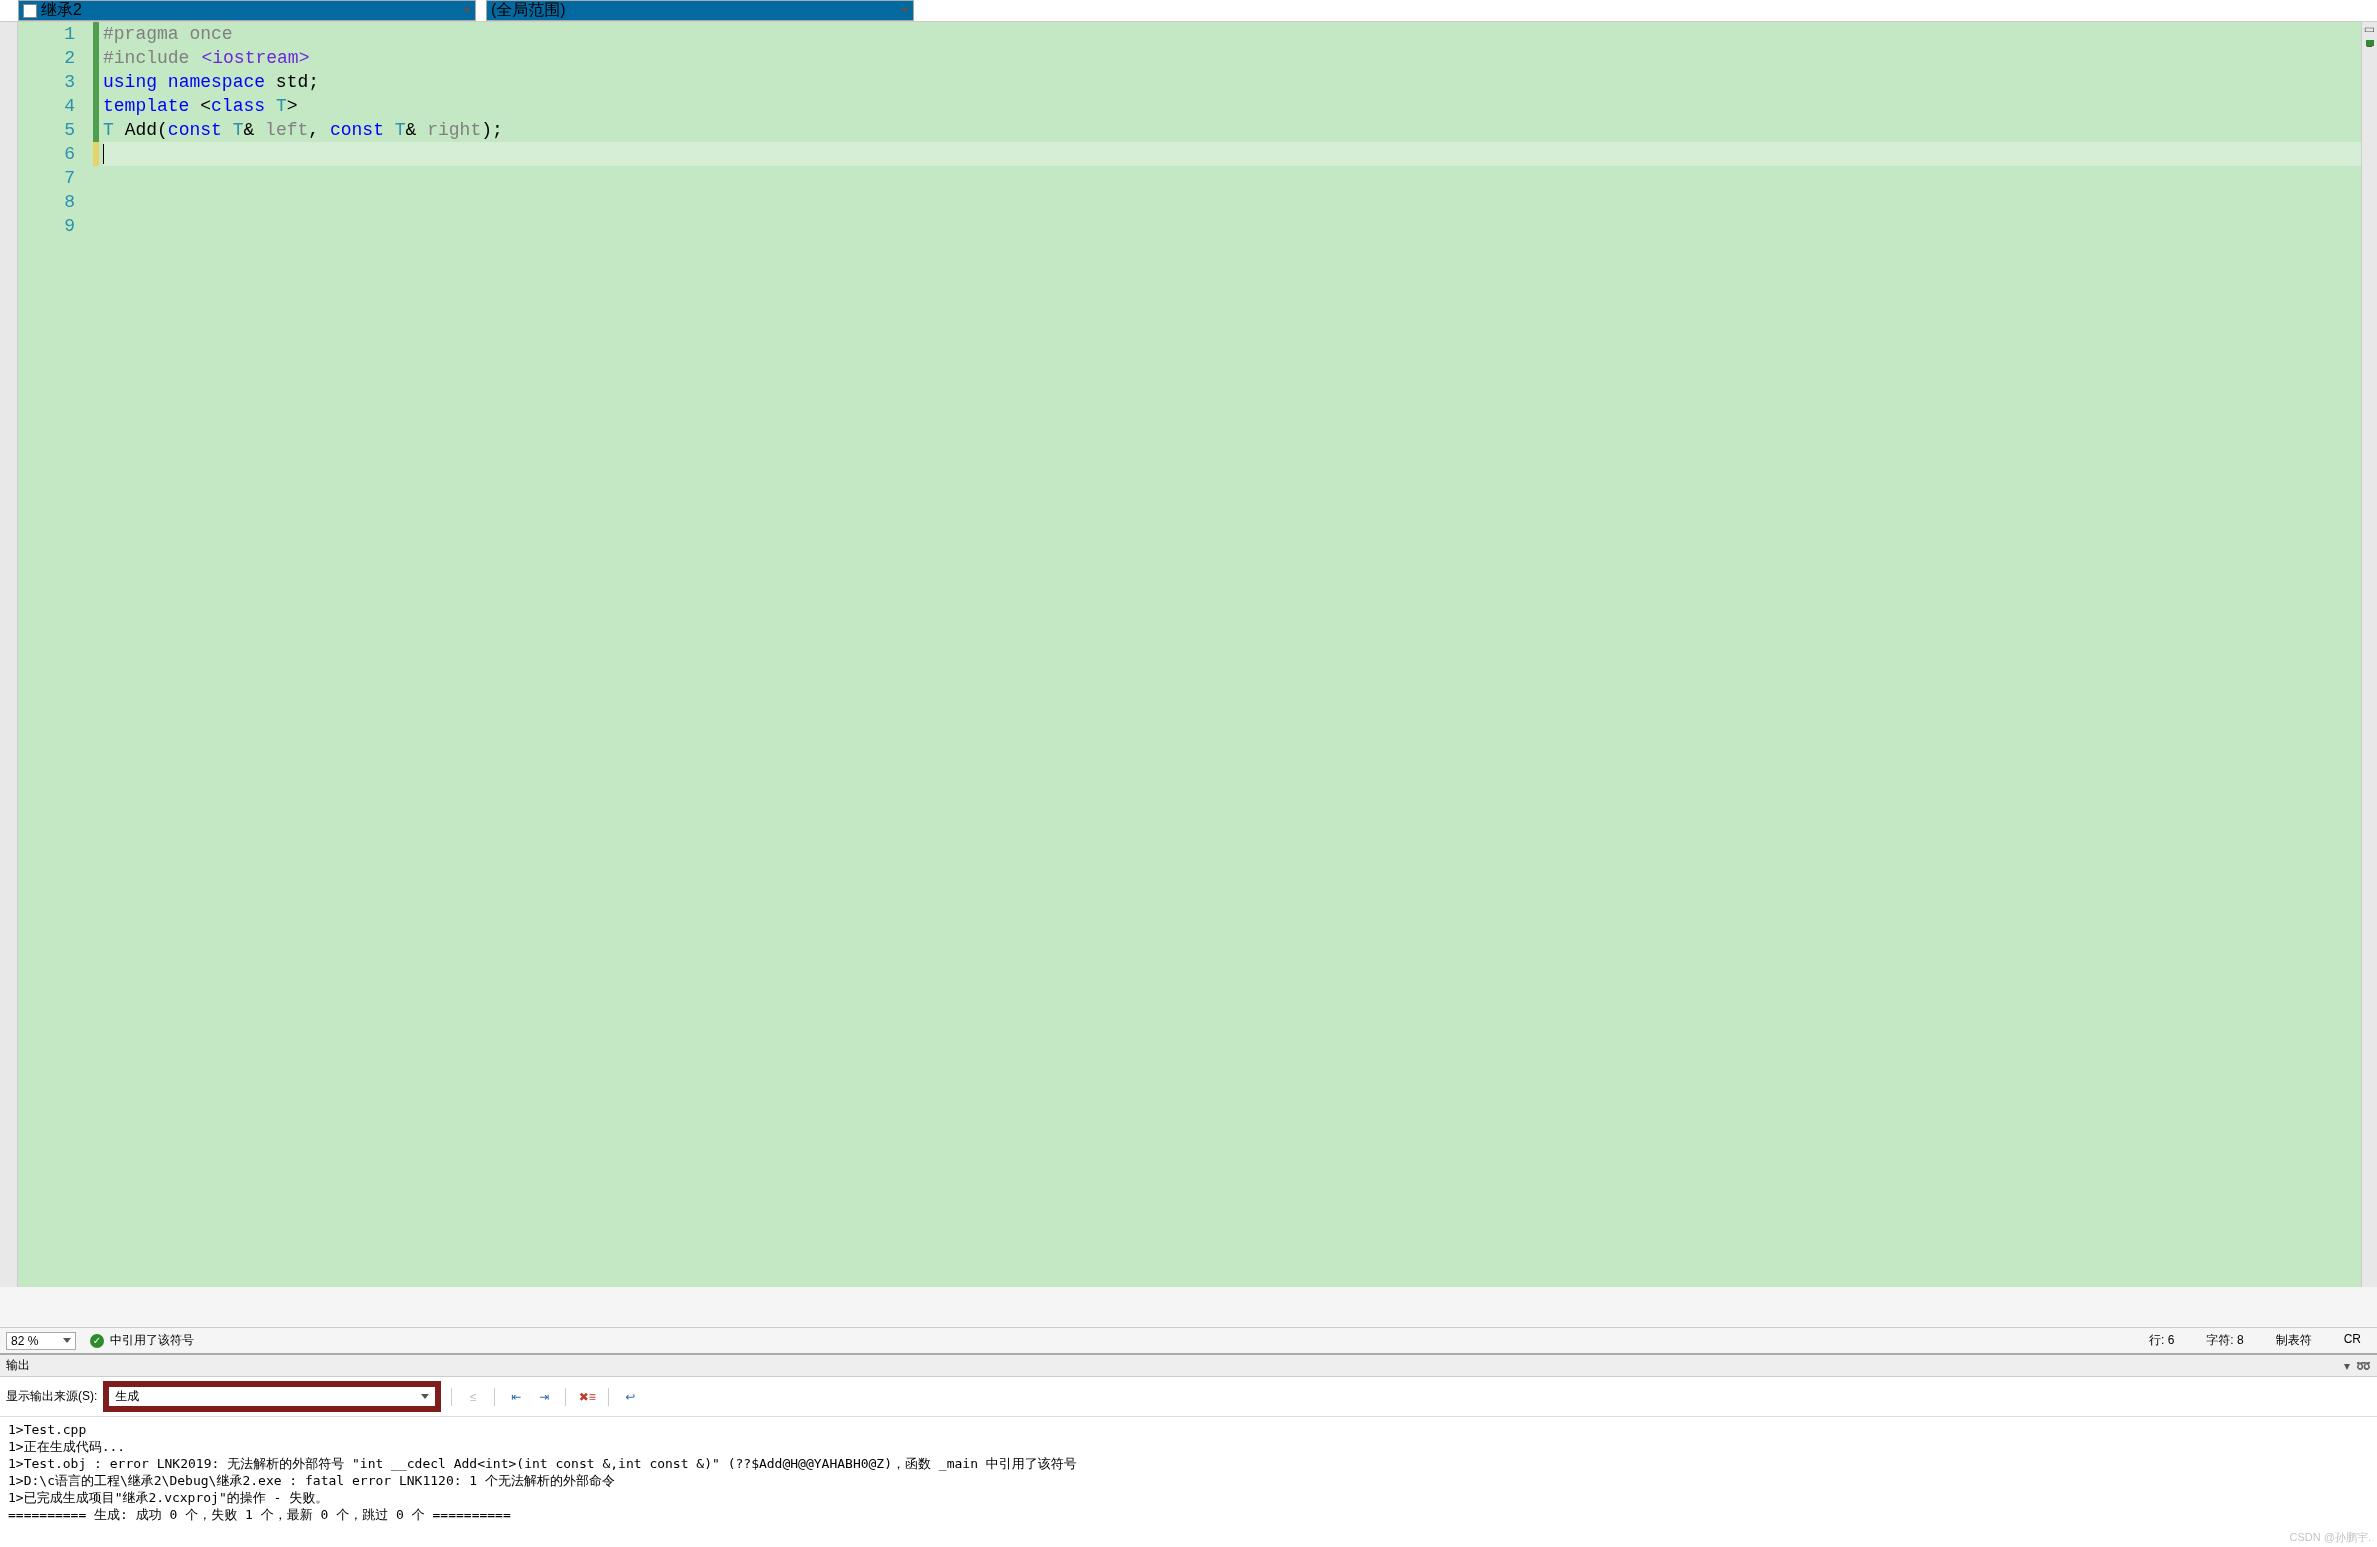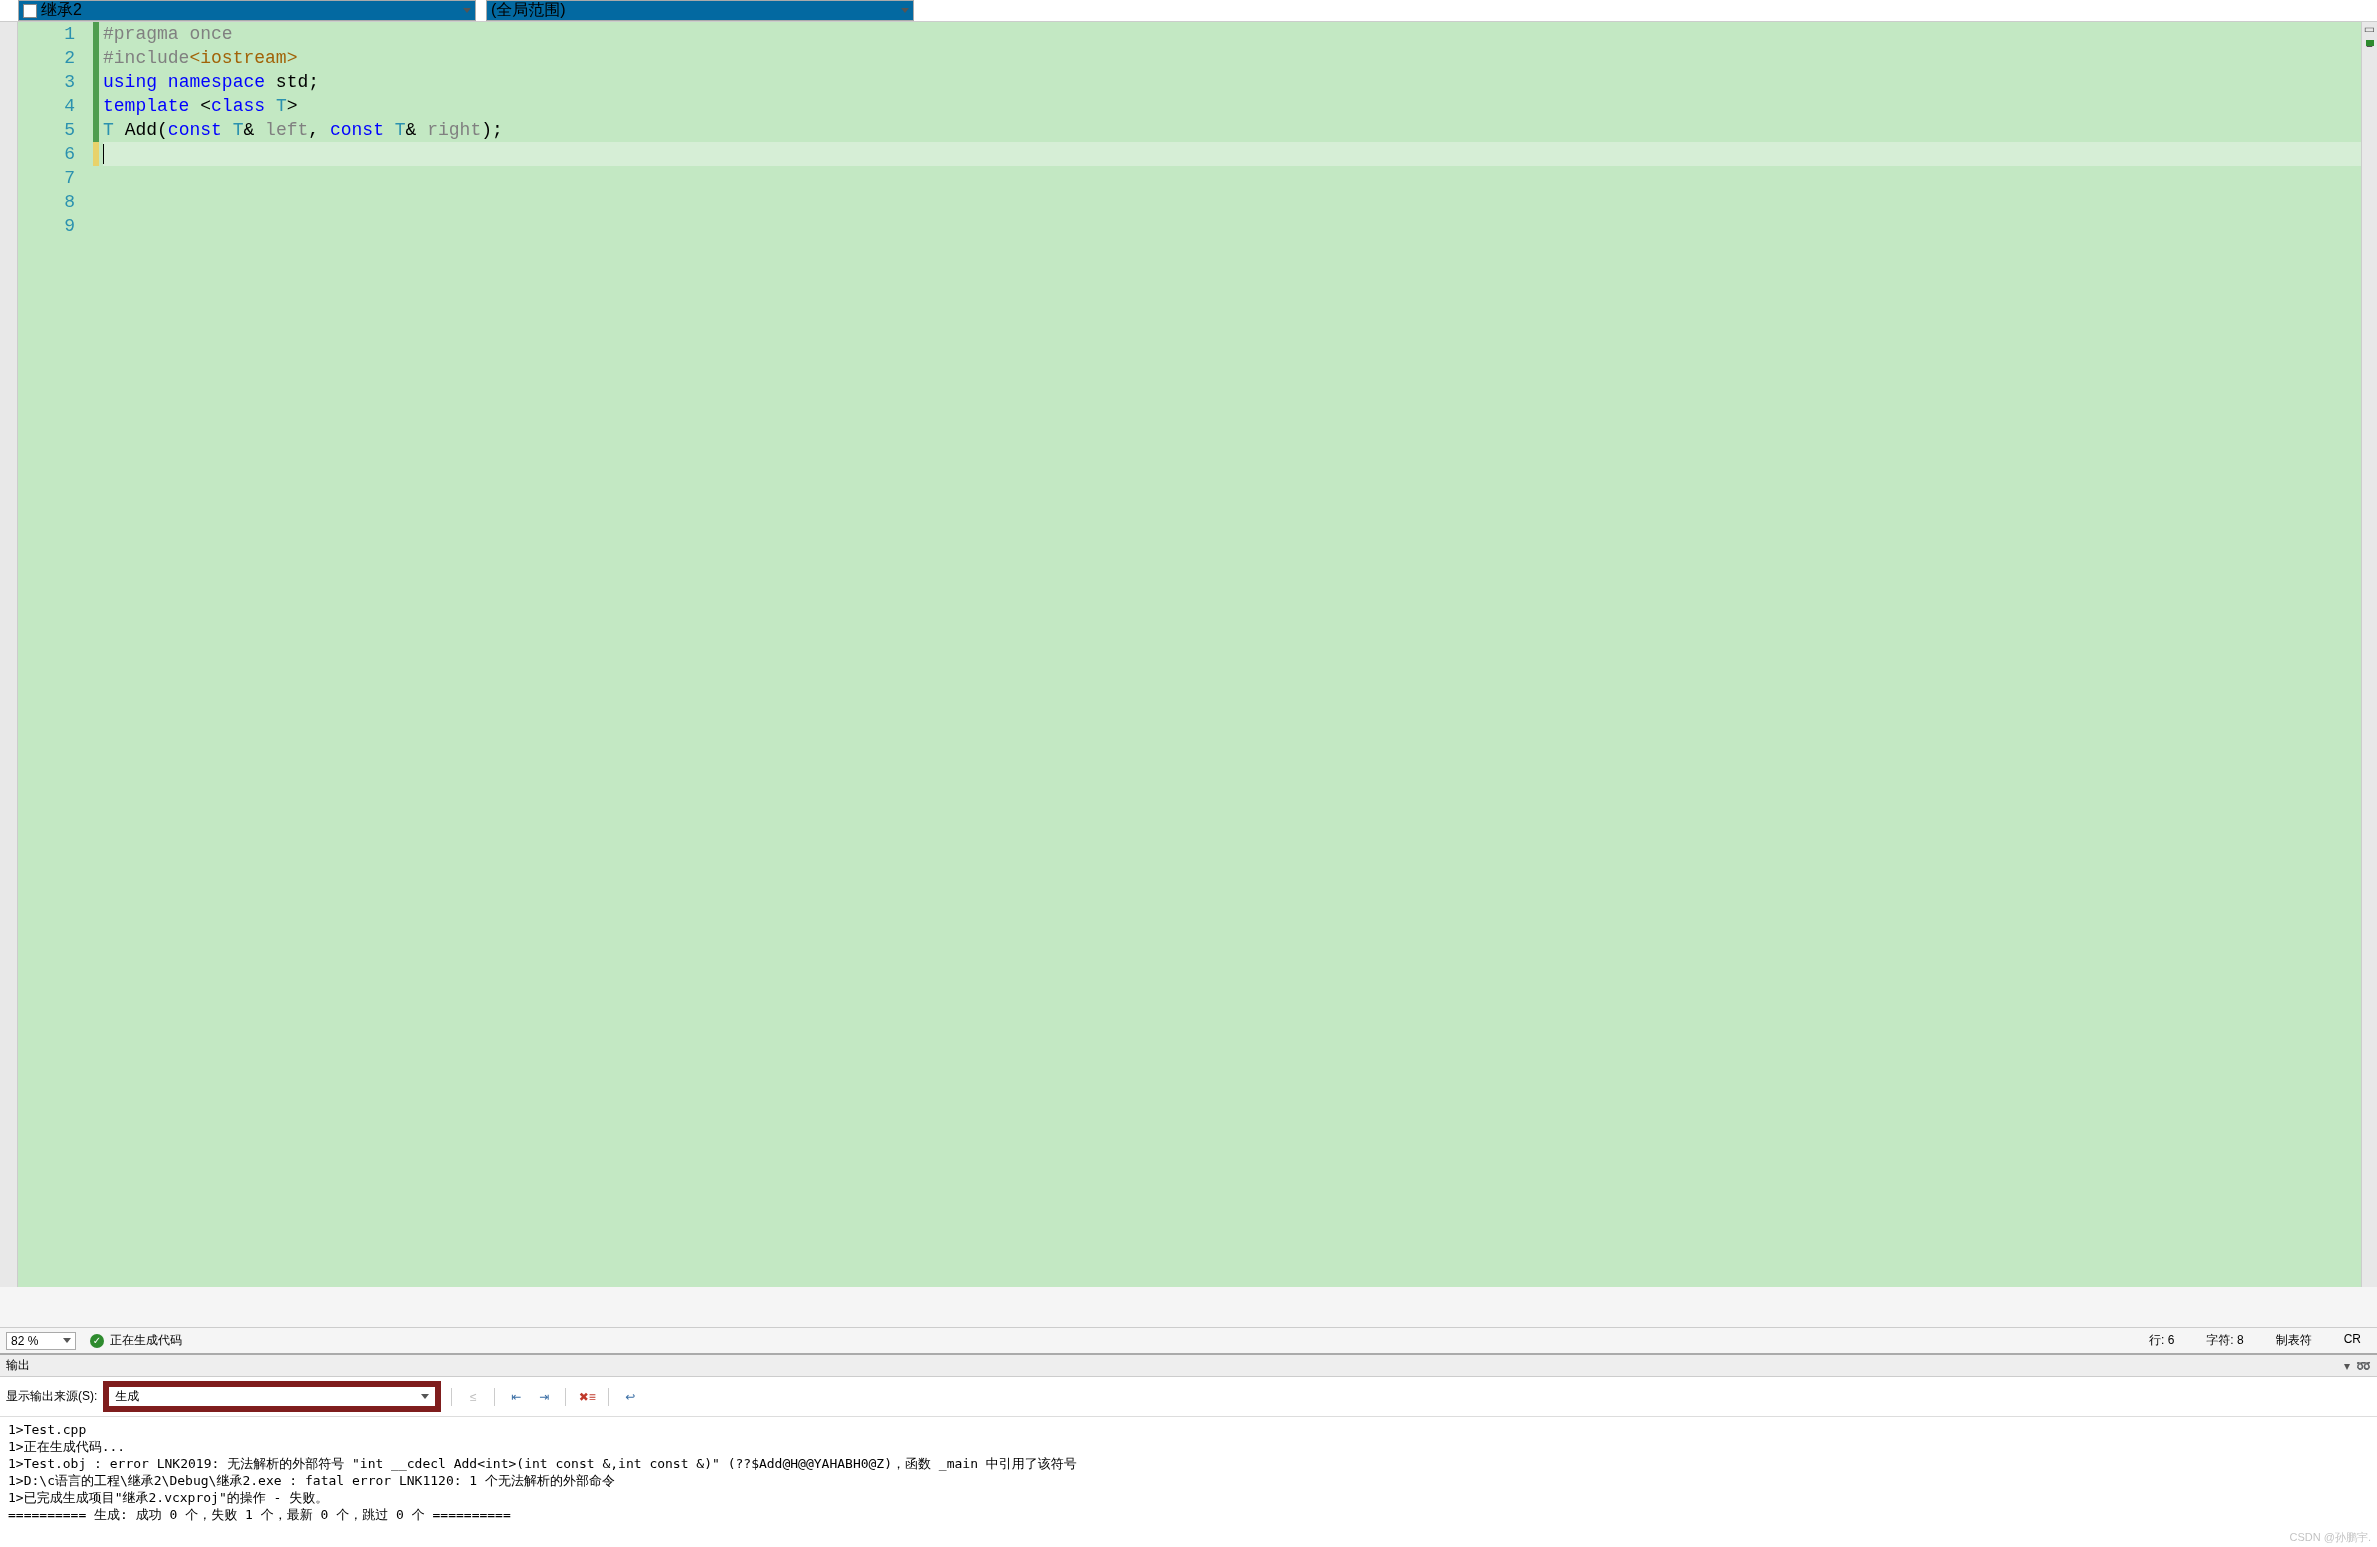--- a/index.html
+++ b/index.html
@@ -94,21 +94,21 @@
       position: relative;
     }
     .cursor {
       display: inline-block;
       width: 1px;
       height: 20px;
       background: #000;
       vertical-align: middle;
     }
     .tok-pp    { color: #808080; }
-    .tok-inc   { color: #a16207; }
+    .tok-inc   { color: #6d28d9; margin-left: 12px; }
     .tok-kw    { color: #0000ff; }
     .tok-type  { color: #2b91af; }
     .tok-param { color: #808080; }
     .tok-plain { color: #000; }
     .status-bar {
       display: flex;
       align-items: center;
       background: #f5f5f5;
       border-top: 1px solid #ccc;
       height: 26px;
@@ -295,21 +295,21 @@
     <div class="scroll-marker"></div>
   </div>
 </div>
 
 <div class="status-bar">
   <div class="zoom-select">
     <span>82 %</span>
     <span class="arrow"></span>
   </div>
   <span class="status-check">✓</span>
-  <span>正在生成代码</span>
+  <span>中引用了该符号</span>
   <div class="status-right">
     <span>行: 6</span>
     <span>字符: 8</span>
     <span>制表符</span>
     <span>CR</span>
   </div>
 </div>
 
 <div class="output-panel">
   <div class="output-title-bar">

